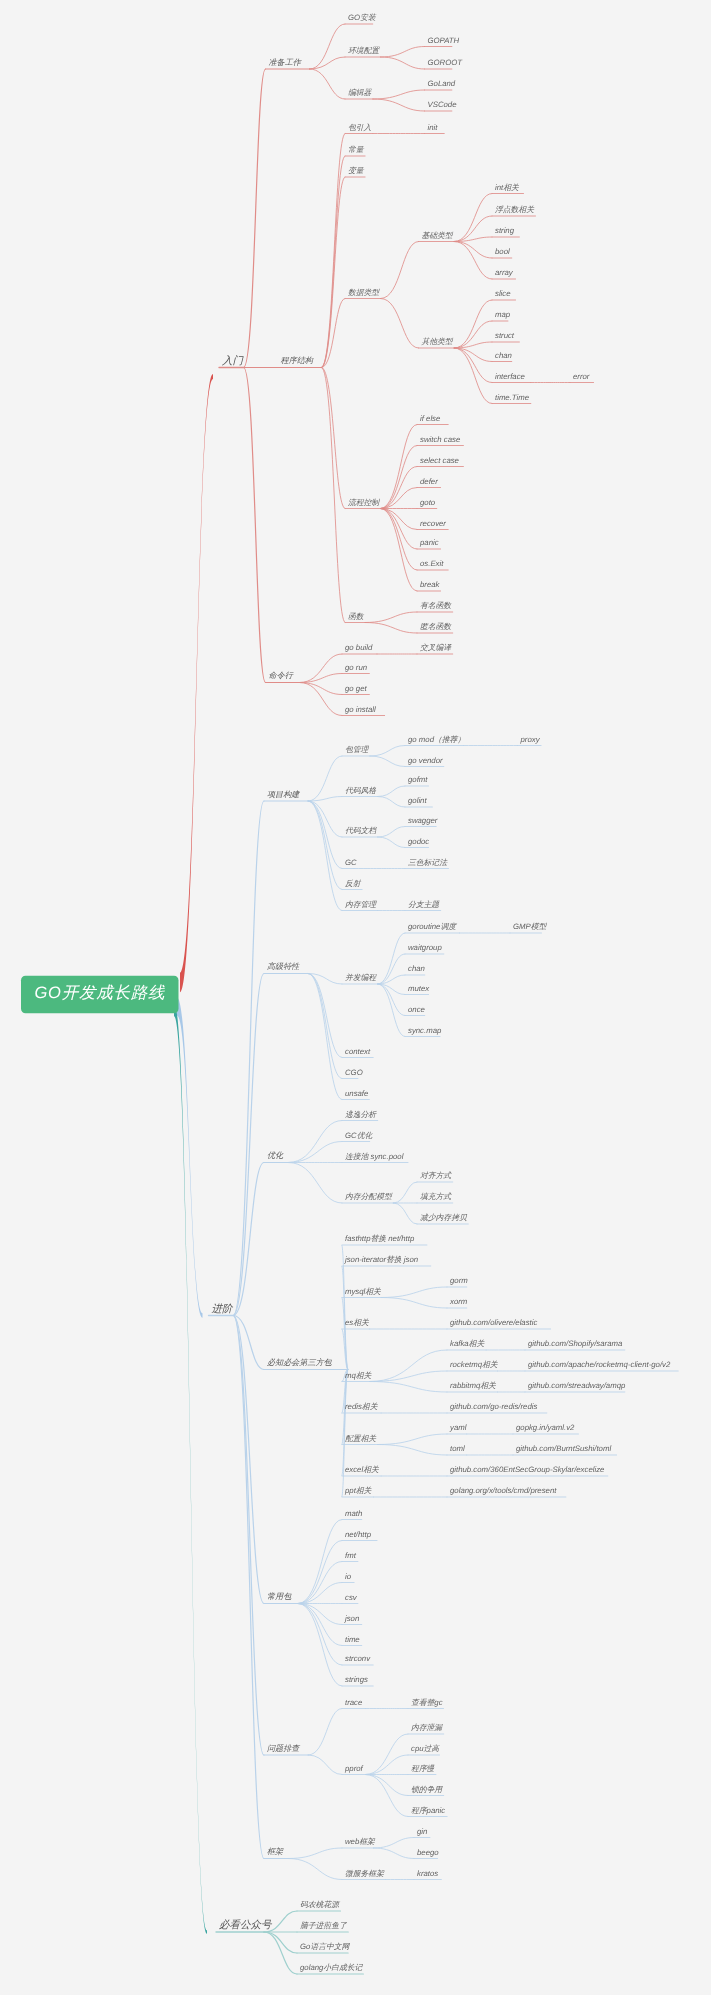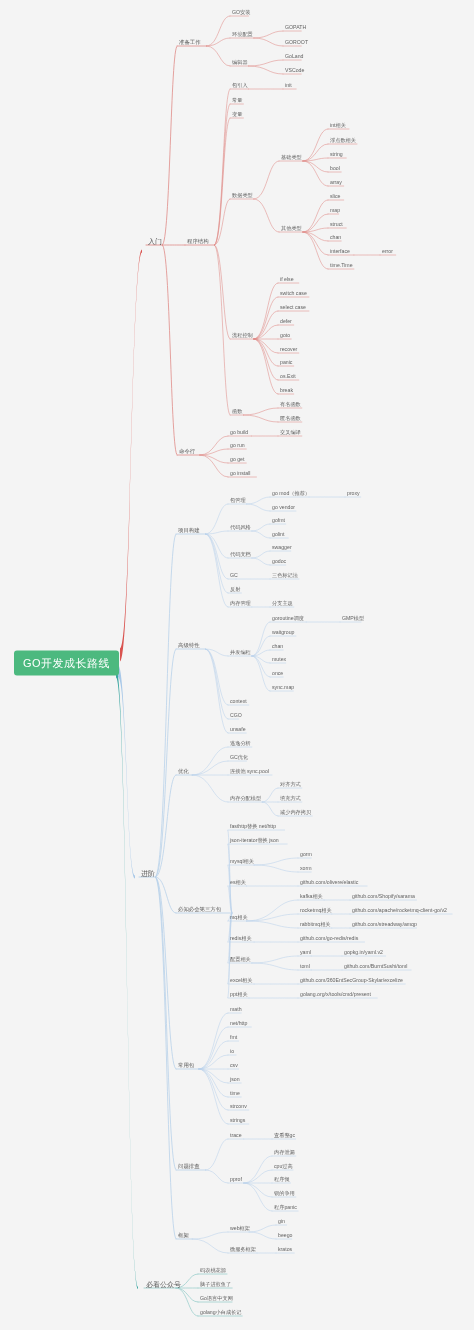--- a/index.html
+++ b/index.html
@@ -3,21 +3,21 @@
 <meta charset="utf-8">
 <style>
   html,body{margin:0;padding:0;}
   body{
     width:474px;height:1330px;
     background:#f4f4f4;
     font-family:"Liberation Sans","DejaVu Sans",sans-serif;
     overflow:hidden;
     position:relative;
   }
-  #map{position:absolute;inset:0;width:474px;height:1330px;}
+  #map{position:absolute;inset:0;width:474px;height:1330px;font-style:italic;}
   svg#links{position:absolute;left:0;top:0;width:474px;height:1330px;pointer-events:none;}
   .node{
     position:absolute;
     white-space:nowrap;
     color:#4a4a4a;
     line-height:1;
     transform:translateY(-50%);
     padding:1px 2px;
   }
   .node.lvl-root{

